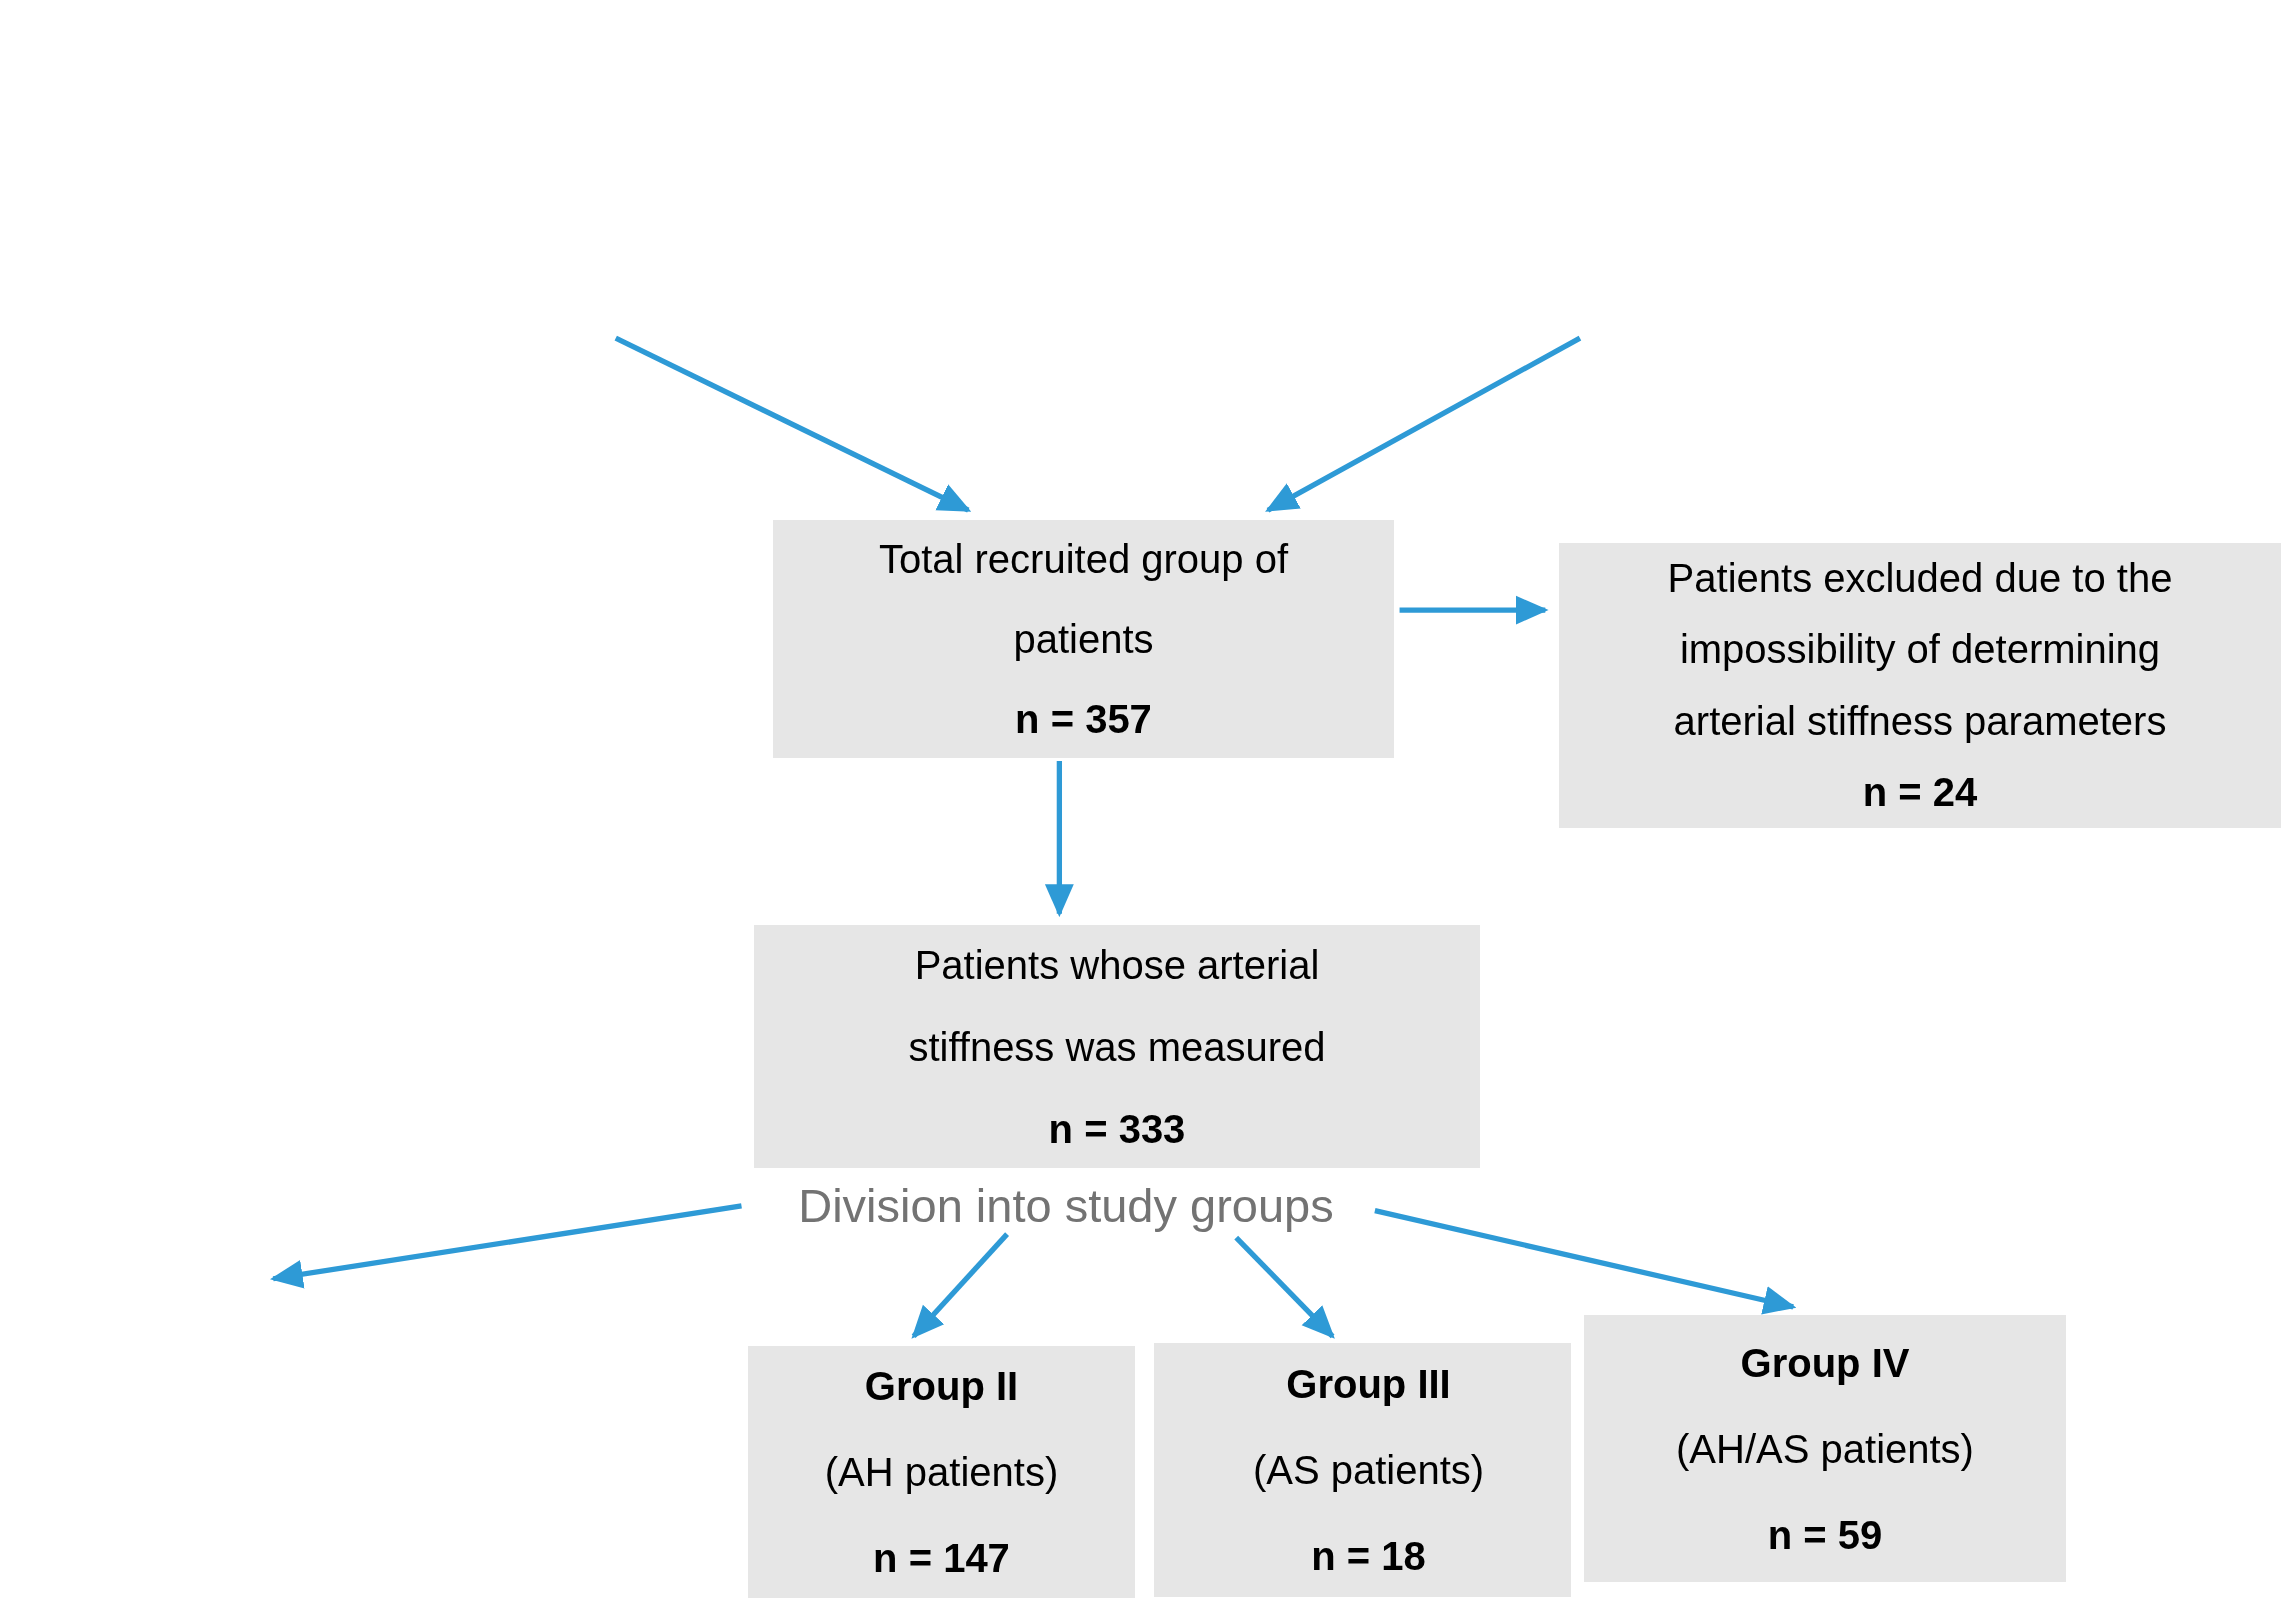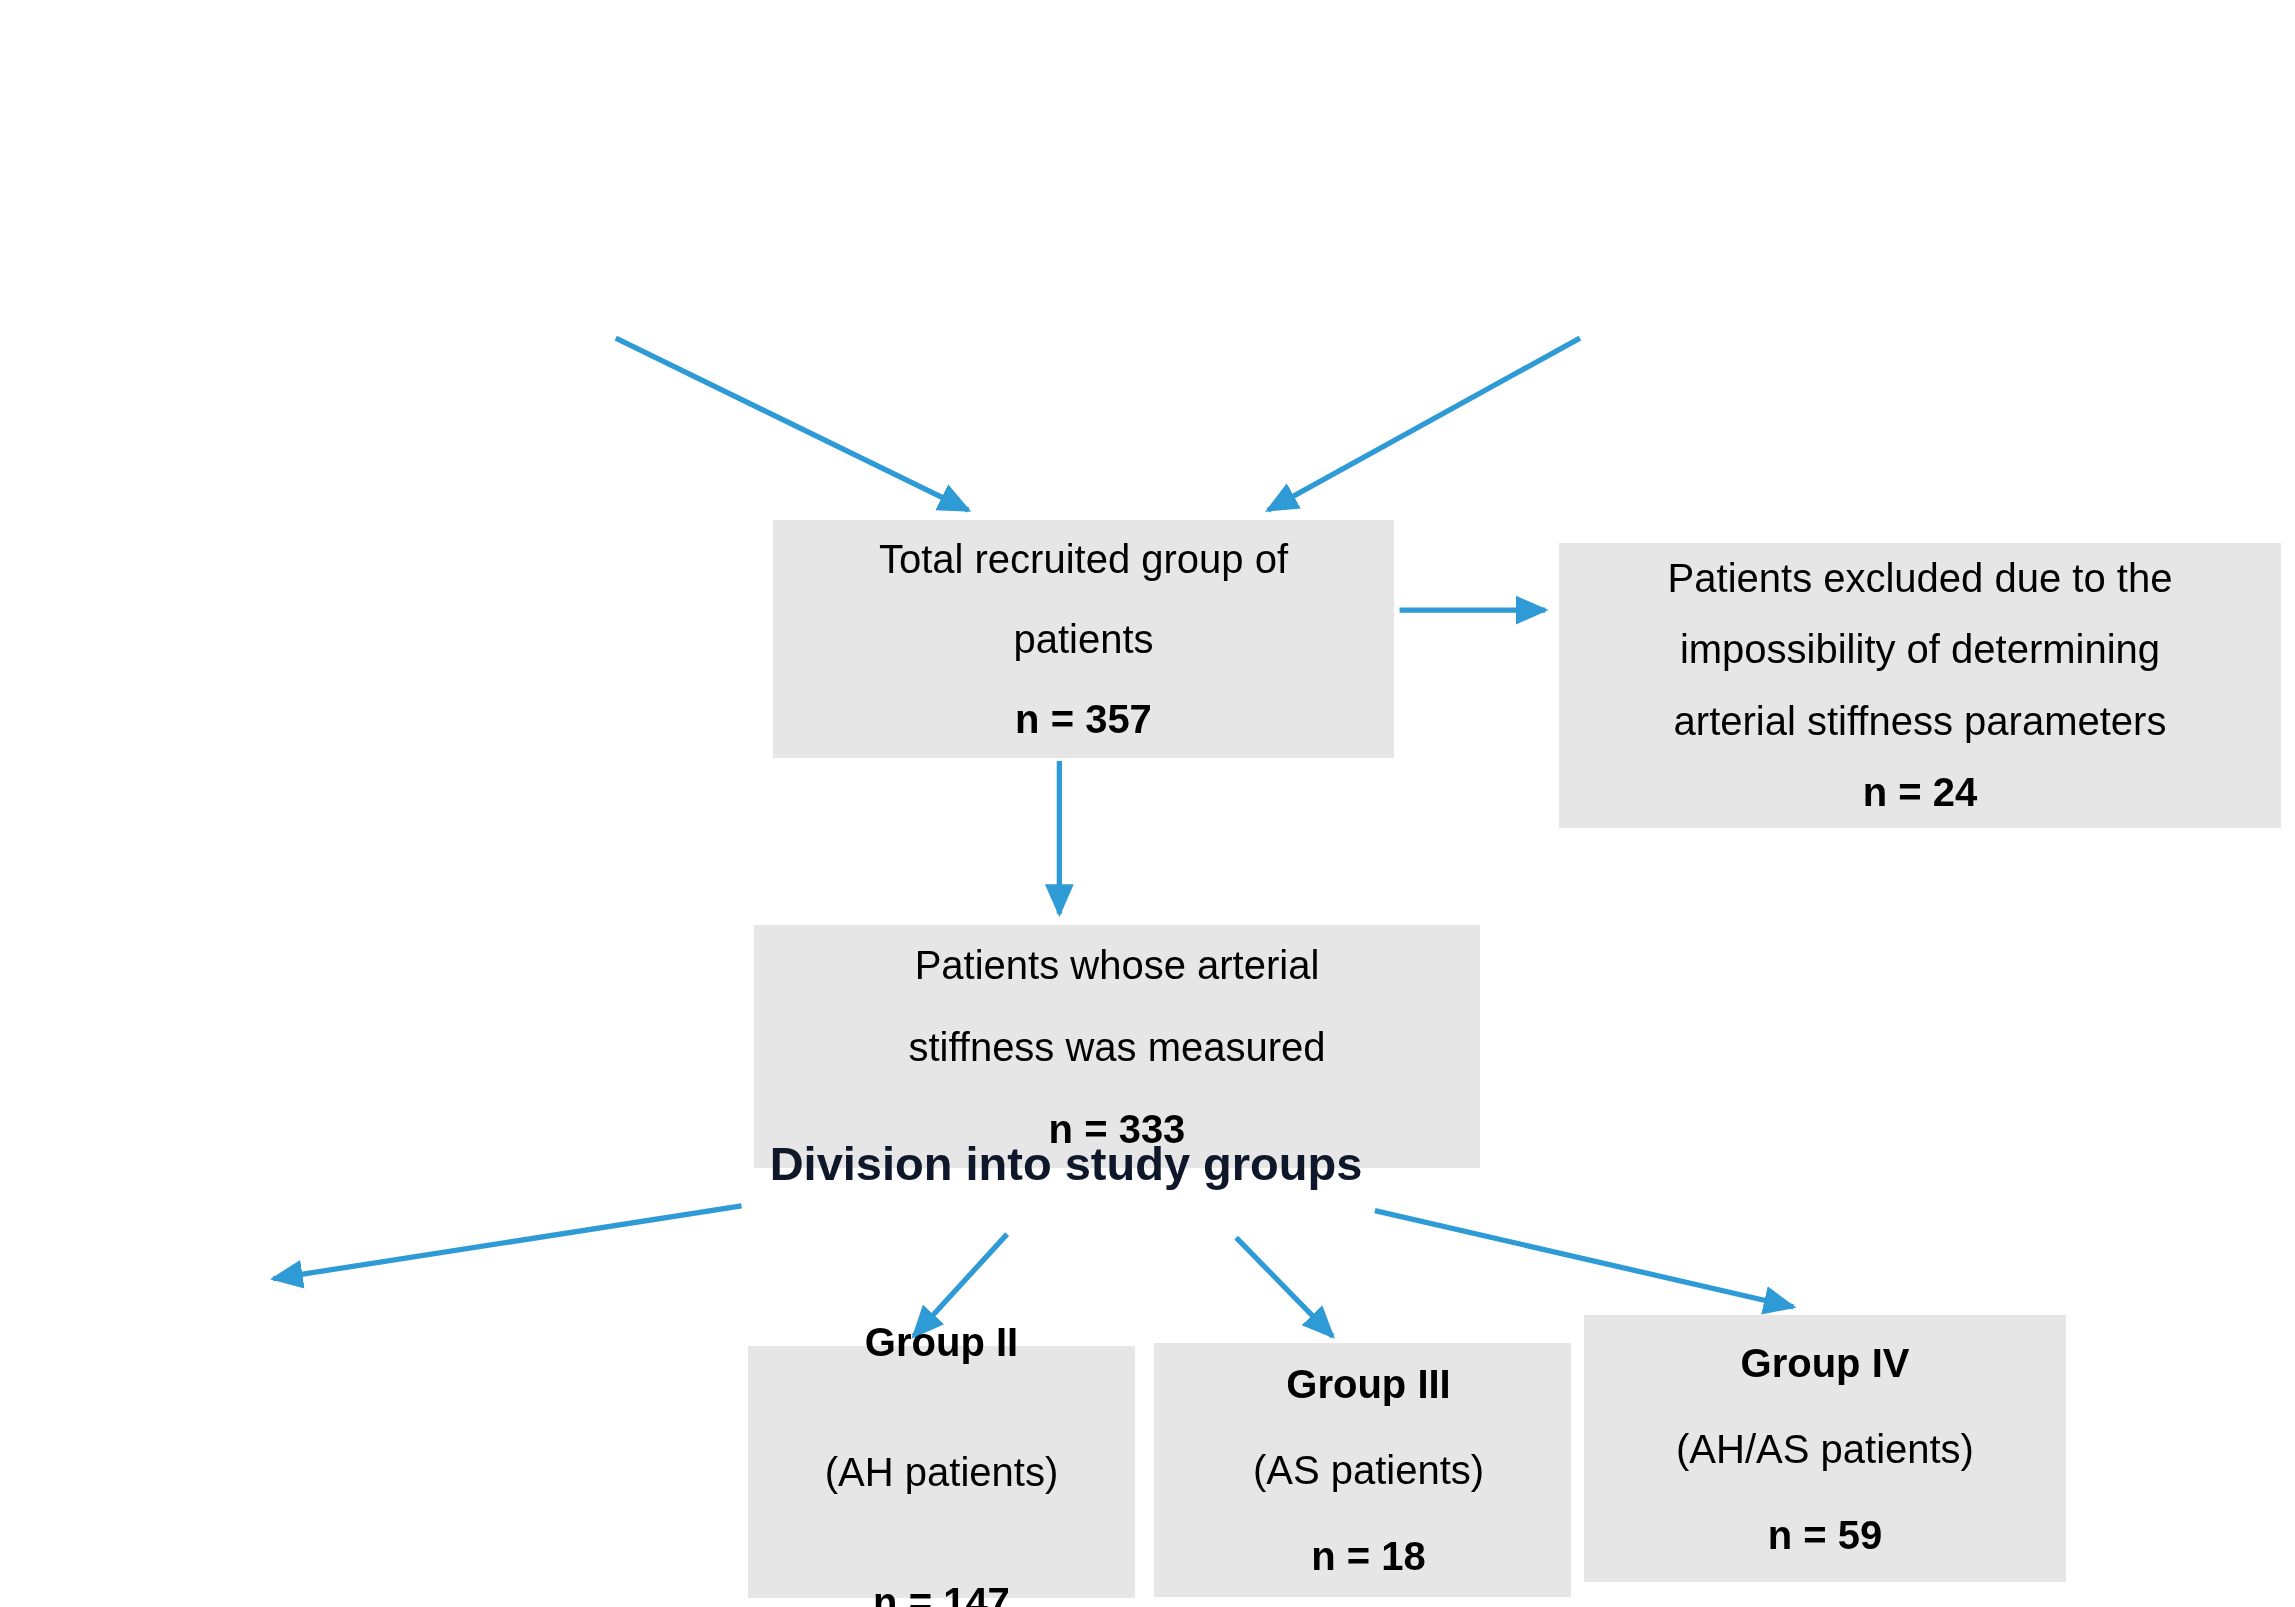--- a/index.html
+++ b/index.html
@@ -34,26 +34,26 @@
   .n { font-weight: 700; }
   .g-title { font-weight: 700; }
   .box-a, .box-b { line-height: 1.85; }
   .box-c { line-height: 2.0; }
   .box-d { line-height: 1.78; }
   .box-e { line-height: 2.05; }
   .group { line-height: 2.15; }
   .division-label {
     position: absolute;
     left: 646px;
-    top: 1136px;
+    top: 1178px;
     width: 840px;
     text-align: center;
     font-size: 47px;
-    font-weight: 700;
-    color: #0f172a;
+    font-weight: 400;
+    color: #737373;
     white-space: nowrap;
   }
 </style>
 </head>
 <body>
 
 <div class="canvas">
 
   <svg class="arrows" viewBox="0 0 3906 2736" xmlns="http://www.w3.org/2000/svg">
     <defs>
@@ -88,21 +88,21 @@
 
   <div class="box box-e" style="left:754px; top:925px; width:726px; height:243px;">
     <div class="line">Patients whose arterial</div>
     <div class="line">stiffness was measured</div>
     <div class="line n">n = 333</div>
   </div>
 
   <div class="division-label">Division into study groups</div>
 
 
-  <div class="box group" style="left:748px; top:1346px; width:387px; height:252px;gap:44px;">
+  <div class="box group" style="left:748px; top:1346px; width:387px; height:252px;">
     <div class="line g-title">Group II</div>
     <div class="line">(AH patients)</div>
     <div class="line n">n = 147</div>
   </div>
 
   <div class="box group" style="left:1154px; top:1343px; width:405px; height:254px;padding-left:12px;">
     <div class="line g-title">Group III</div>
     <div class="line">(AS patients)</div>
     <div class="line n">n = 18</div>
   </div>

